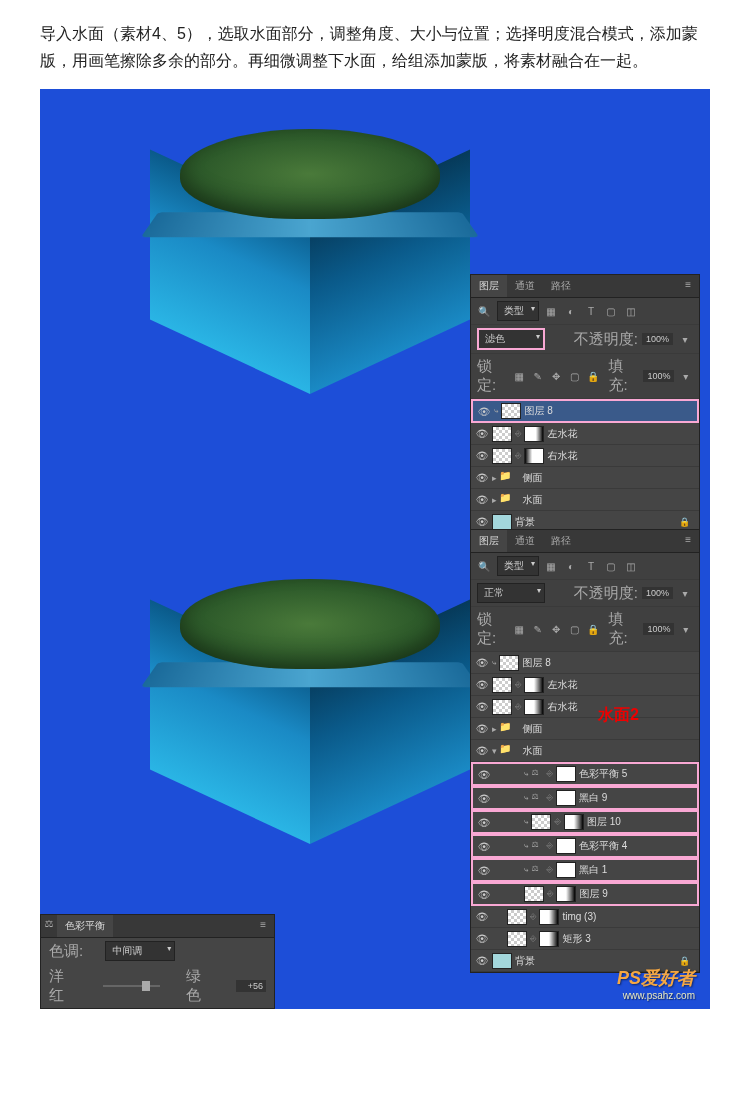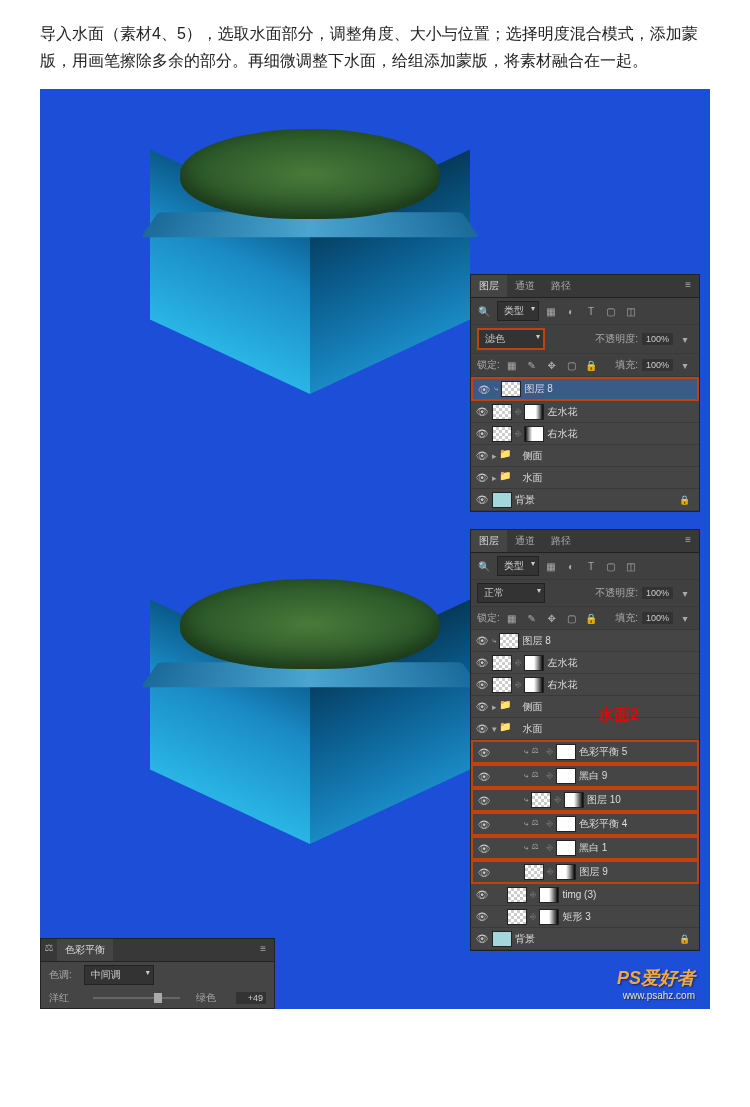--- a/index.html
+++ b/index.html
@@ -16,41 +16,41 @@
 .panel{position:absolute;background:#454545;color:#ccc;font-size:10px;border:1px solid #222}
 .panel-tabs{display:flex;background:#383838;border-bottom:1px solid #222}
 .panel-tab{padding:4px 8px;font-size:10px;color:#aaa;cursor:pointer}
 .panel-tab.active{background:#454545;color:#ddd}
 .panel-menu{margin-left:auto;padding:4px 8px;color:#aaa}
 .panel-row{display:flex;align-items:center;padding:3px 6px;gap:4px;border-bottom:1px solid #3a3a3a}
 .panel-row.controls{background:#404040}
 .dropdown{background:#333;border:1px solid #222;padding:2px 14px 2px 6px;color:#ccc;font-size:10px;position:relative}
 .dropdown::after{content:"▾";position:absolute;right:3px;top:2px;font-size:8px}
 .icon-btn{width:16px;height:16px;display:flex;align-items:center;justify-content:center;color:#aaa;font-size:10px}
-.panel-label{color:#aaa;font-size:10px}
+.panel-label{color:#aaa;font-size:15px}
 .percent-input{background:#333;padding:1px 4px;color:#ccc;font-size:9px}
 .layer-list{background:#454545}
 .layer-row{display:flex;align-items:center;padding:2px 4px;border-bottom:1px solid #3a3a3a;gap:3px;min-height:22px}
 .layer-row.selected{background:#3a5a8a}
 .eye{width:14px;text-align:center;color:#ccc;font-size:10px}
 .layer-indent{width:12px}
 .layer-thumb{width:20px;height:16px;background:#888;border:1px solid #222;flex-shrink:0}
 .layer-thumb.checker{background:repeating-conic-gradient(#ccc 0 25%,#fff 0 50%) 0 0/6px 6px}
 .layer-thumb.white{background:#fff}
 .layer-thumb.sky{background:#a3d7dc}
 .layer-thumb.folder{background:none;border:none;color:#aaa}
 .layer-name{color:#ddd;font-size:10px;flex:1}
 .lock-icon{color:#888;font-size:9px;padding-right:4px}
 .link-icon{color:#888;font-size:8px}
-.red-box{border:2px solid #c2410c}
+.red-box{border:2px solid #f9a8d4}
 .red-annotation{position:absolute;color:#e00;font-size:16px;font-weight:bold}
 .panel1{right:10px;top:185px;width:230px}
 .panel2{right:10px;top:440px;width:230px}
 .cb-panel{left:0;bottom:0;width:235px}
-.cb-row{display:flex;align-items:center;padding:3px 8px;gap:12px}
+.cb-row{display:flex;align-items:center;padding:3px 8px;gap:22px}
 .slider-track{flex:1;height:2px;background:#666;position:relative;margin:0 4px}
 .slider-thumb{position:absolute;width:8px;height:10px;background:#aaa;top:-4px;transform:translateX(-50%)}
 .num-box{width:30px;background:#333;padding:1px 3px;color:#ccc;font-size:9px;text-align:right}
 .watermark{position:absolute;right:15px;bottom:8px;text-align:right}
 .watermark .wm1{color:#f5a742;font-size:18px;font-style:italic;font-weight:bold;text-shadow:1px 1px 2px rgba(0,0,0,0.5)}
 .watermark .wm2{color:#e8e8c0;font-size:10px;text-shadow:1px 1px 1px rgba(0,0,0,0.5)}
 .fx-icon{width:12px;height:12px;color:#aaa;font-size:8px}
 </style>
 </head>
 <body>
@@ -311,21 +311,21 @@
       <span class="panel-label">色调:</span>
       <span class="dropdown" style="width:70px">中间调</span>
     </div>
     <div id="cb-sliders">
         <div class="cb-row">
           <span class="panel-label" style="width:28px">洋红</span>
           <div class="slider-track">
             <div class="slider-thumb" style="left:75%"></div>
           </div>
           <span class="panel-label" style="width:28px">绿色</span>
-          <span class="num-box">+49</span>
+          <span class="num-box">+56</span>
         </div>
       </div>
   </div>
 
   <div class="watermark">
     <div class="wm1">PS爱好者</div>
     <div class="wm2">www.psahz.com</div>
   </div>
 </div>
 

